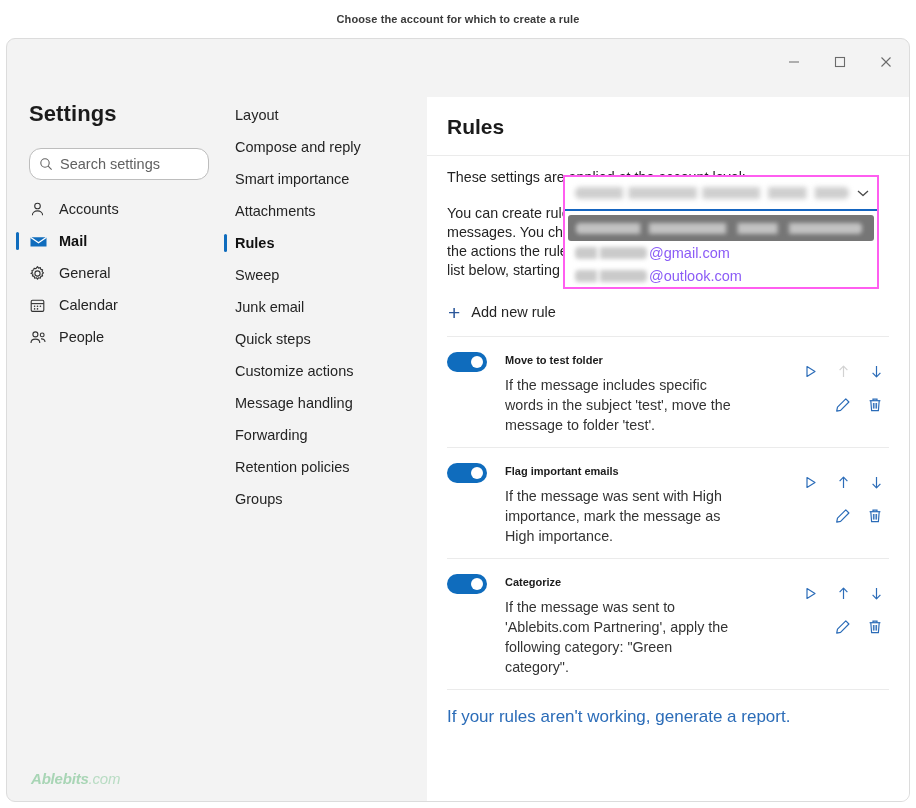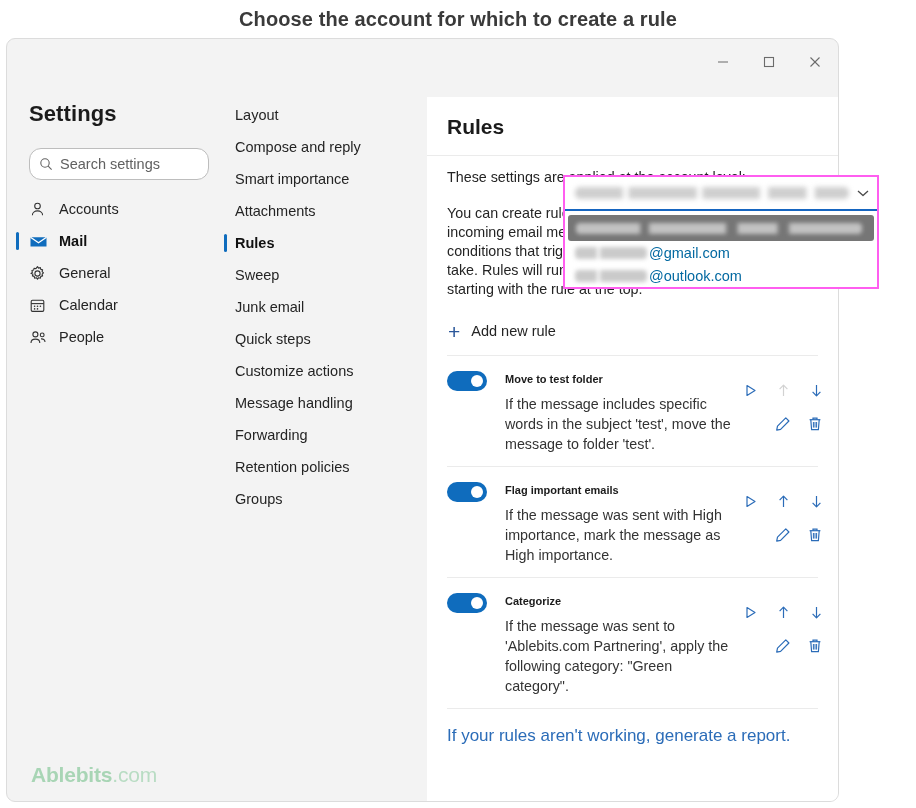--- a/index.html
+++ b/index.html
@@ -15,32 +15,32 @@
     position: relative;
   }
 
   
   .caption {
     height: 38px;
     display: flex;
     align-items: center;
     justify-content: center;
     font-family: "Liberation Sans", sans-serif;
-    font-size: 20px;
+    font-size: 11px;
     font-weight: bold;
     color: #3a3a3a;
     letter-spacing: 0.1px;
   }
 
   
   .window {
     position: absolute;
     left: 6px;
     top: 38px;
-    width: 833px;
+    width: 904px;
     height: 764px;
     background: #f3f3f3;
     border: 1px solid #dcdcdc;
     border-radius: 9px;
     box-sizing: border-box;
     overflow: hidden;
   }
 
   .titlebar {
     height: 46px;
@@ -323,21 +323,21 @@
     background: #ffffff;
     padding: 4px 4px 0 4px;
     box-sizing: border-box;
   }
   .ddopt {
     height: 23px;
     display: flex;
     align-items: center;
     padding-left: 6px;
     font-size: 14.5px;
-    color: #0369a1;
+    color: #8b5cf6;
     box-sizing: border-box;
   }
   .ddopt.sel {
     background: #767676;
     border-radius: 3px;
     margin: 0 -1px;
     height: 26px;
   }
   .ddopt.sel .blurname {
     background: linear-gradient(90deg,
@@ -363,23 +363,24 @@
     vertical-align: middle;
     margin-right: 2px;
   }
   .ddopt .domain { margin-left: 0; }
 
   
   .watermark {
     position: absolute;
     left: 24px;
     bottom: 14px;
-    font-size: 21px;
+    font-size: 15px;
     color: #a8d5b5;
     letter-spacing: -0.2px;
+    font-style: italic;
   }
   .watermark b { font-weight: bold; }
   .watermark span { color: #b8dcc3; }
 </style>
 </head>
 <body>
 
 <div class="caption">Choose the account for which to create a rule</div>
 
 <div class="window">

